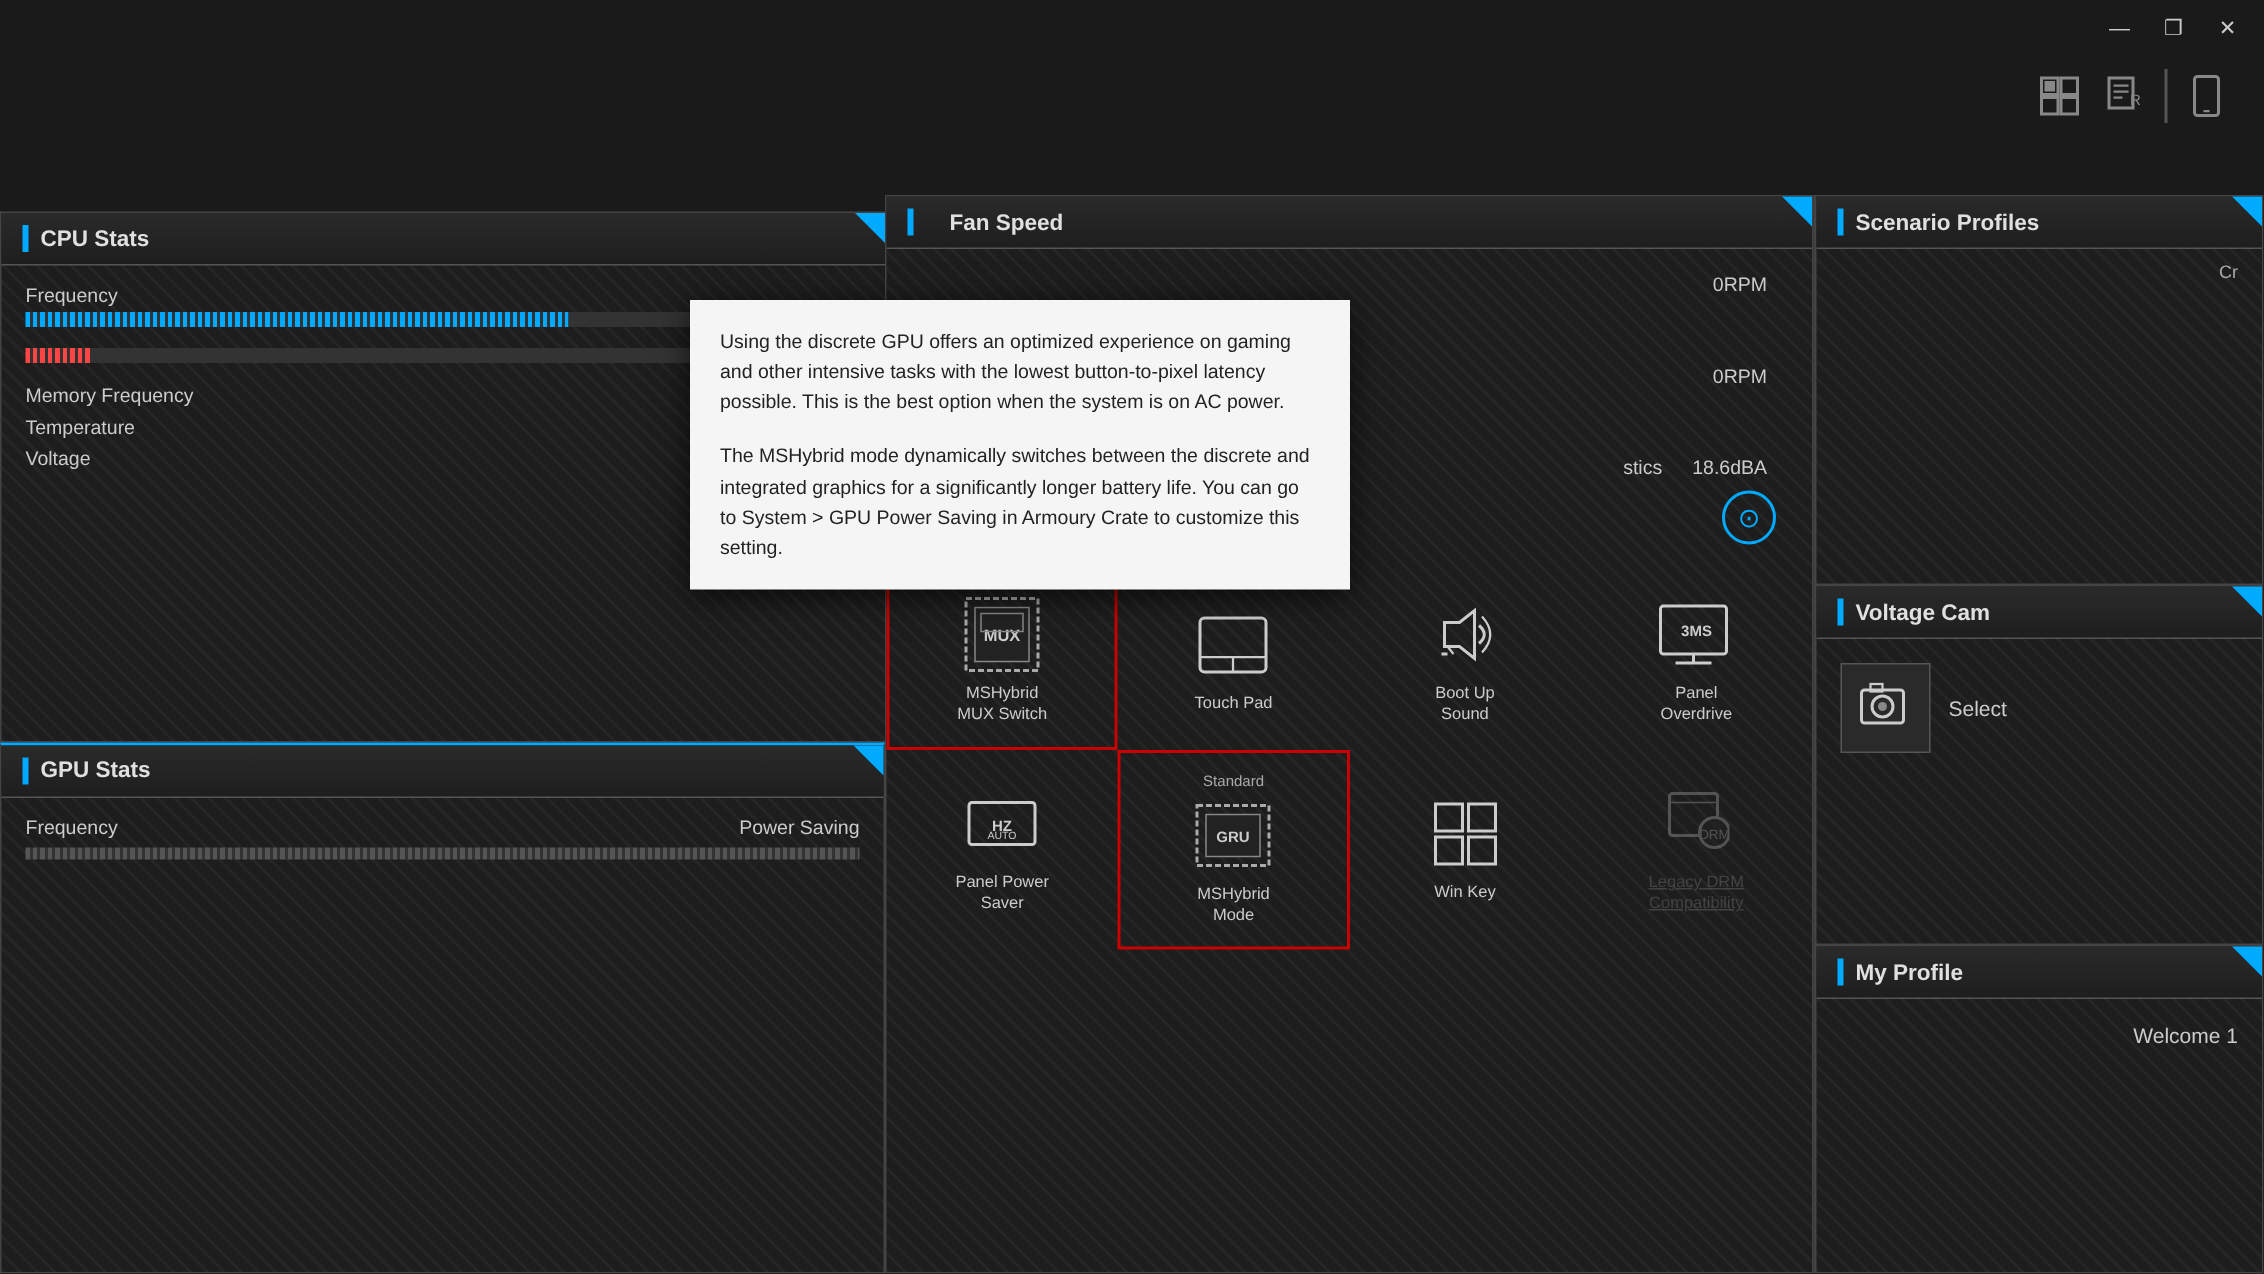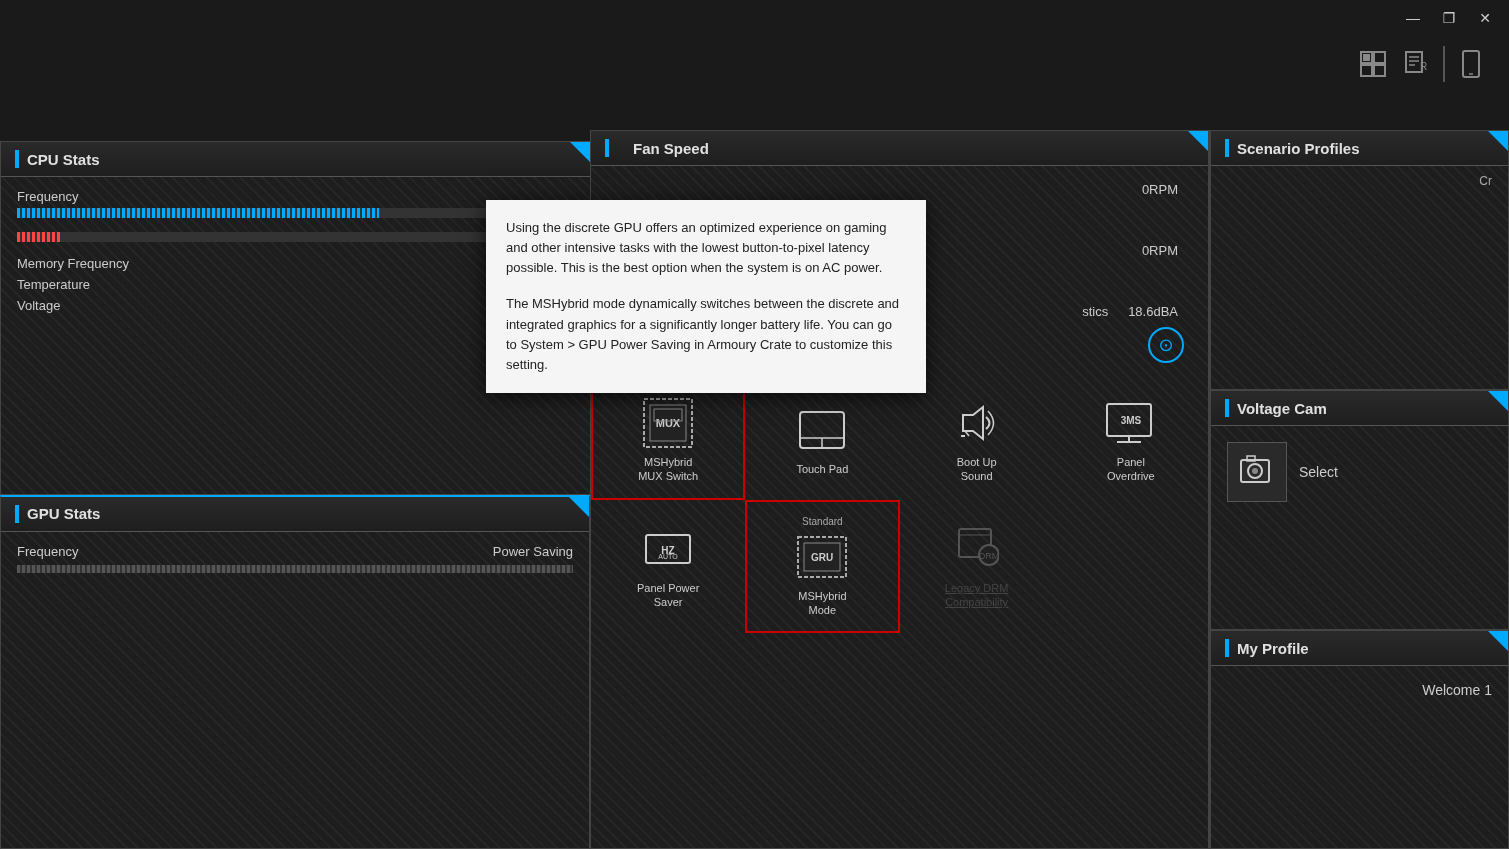--- a/index.html
+++ b/index.html
@@ -228,21 +228,21 @@
       padding: 16px;
       font-size: 14px;
       color: #ccc;
       text-align: right;
     }
 
     
     .tooltip-overlay {
       position: absolute;
       top: 200px;
-      left: 486px;
+      left: 460px;
       width: 440px;
       background: #f5f5f5;
       color: #222;
       padding: 18px 20px;
       font-size: 13px;
       line-height: 1.55;
       z-index: 200;
       box-shadow: 0 4px 20px rgba(0,0,0,0.7);
     }
 
@@ -478,20 +478,31 @@
           <div class="action-icon">
             <svg width="52" height="44" viewBox="0 0 52 44">
               <rect x="2" y="2" width="48" height="40" fill="none" stroke="#aaa" stroke-width="2" stroke-dasharray="4,2"></rect>
               <rect x="8" y="8" width="36" height="28" fill="#222" stroke="#888" stroke-width="1"></rect>
               <text x="26" y="26" text-anchor="middle" fill="#ccc" font-size="10" font-weight="bold">GRU</text>
             </svg>
           </div>
           <div class="action-label">MSHybrid<br>Mode</div>
         </div>
 
+        <div class="action-cell">
+          <div class="action-icon">
+            <svg width="44" height="44" viewBox="0 0 44 44">
+              <rect x="2" y="2" width="18" height="18" fill="none" stroke="#ccc" stroke-width="2"></rect>
+              <rect x="24" y="2" width="18" height="18" fill="none" stroke="#ccc" stroke-width="2"></rect>
+              <rect x="2" y="24" width="18" height="18" fill="none" stroke="#ccc" stroke-width="2"></rect>
+              <rect x="24" y="24" width="18" height="18" fill="none" stroke="#ccc" stroke-width="2"></rect>
+            </svg>
+          </div>
+          <div class="action-label">Win Key</div>
+        </div>
 
         <div class="action-cell" style="opacity:0.5;">
           <div class="action-icon">
             <svg width="44" height="44" viewBox="0 0 44 44">
               <rect x="4" y="2" width="32" height="28" rx="2" fill="none" stroke="#888" stroke-width="2"></rect>
               <line x1="4" y1="8" x2="36" y2="8" stroke="#888" stroke-width="1"></line>
               <circle cx="34" cy="28" r="10" fill="#222" stroke="#888" stroke-width="2"></circle>
               <text x="34" y="32" text-anchor="middle" fill="#888" font-size="9">DRM</text>
             </svg>
           </div>

